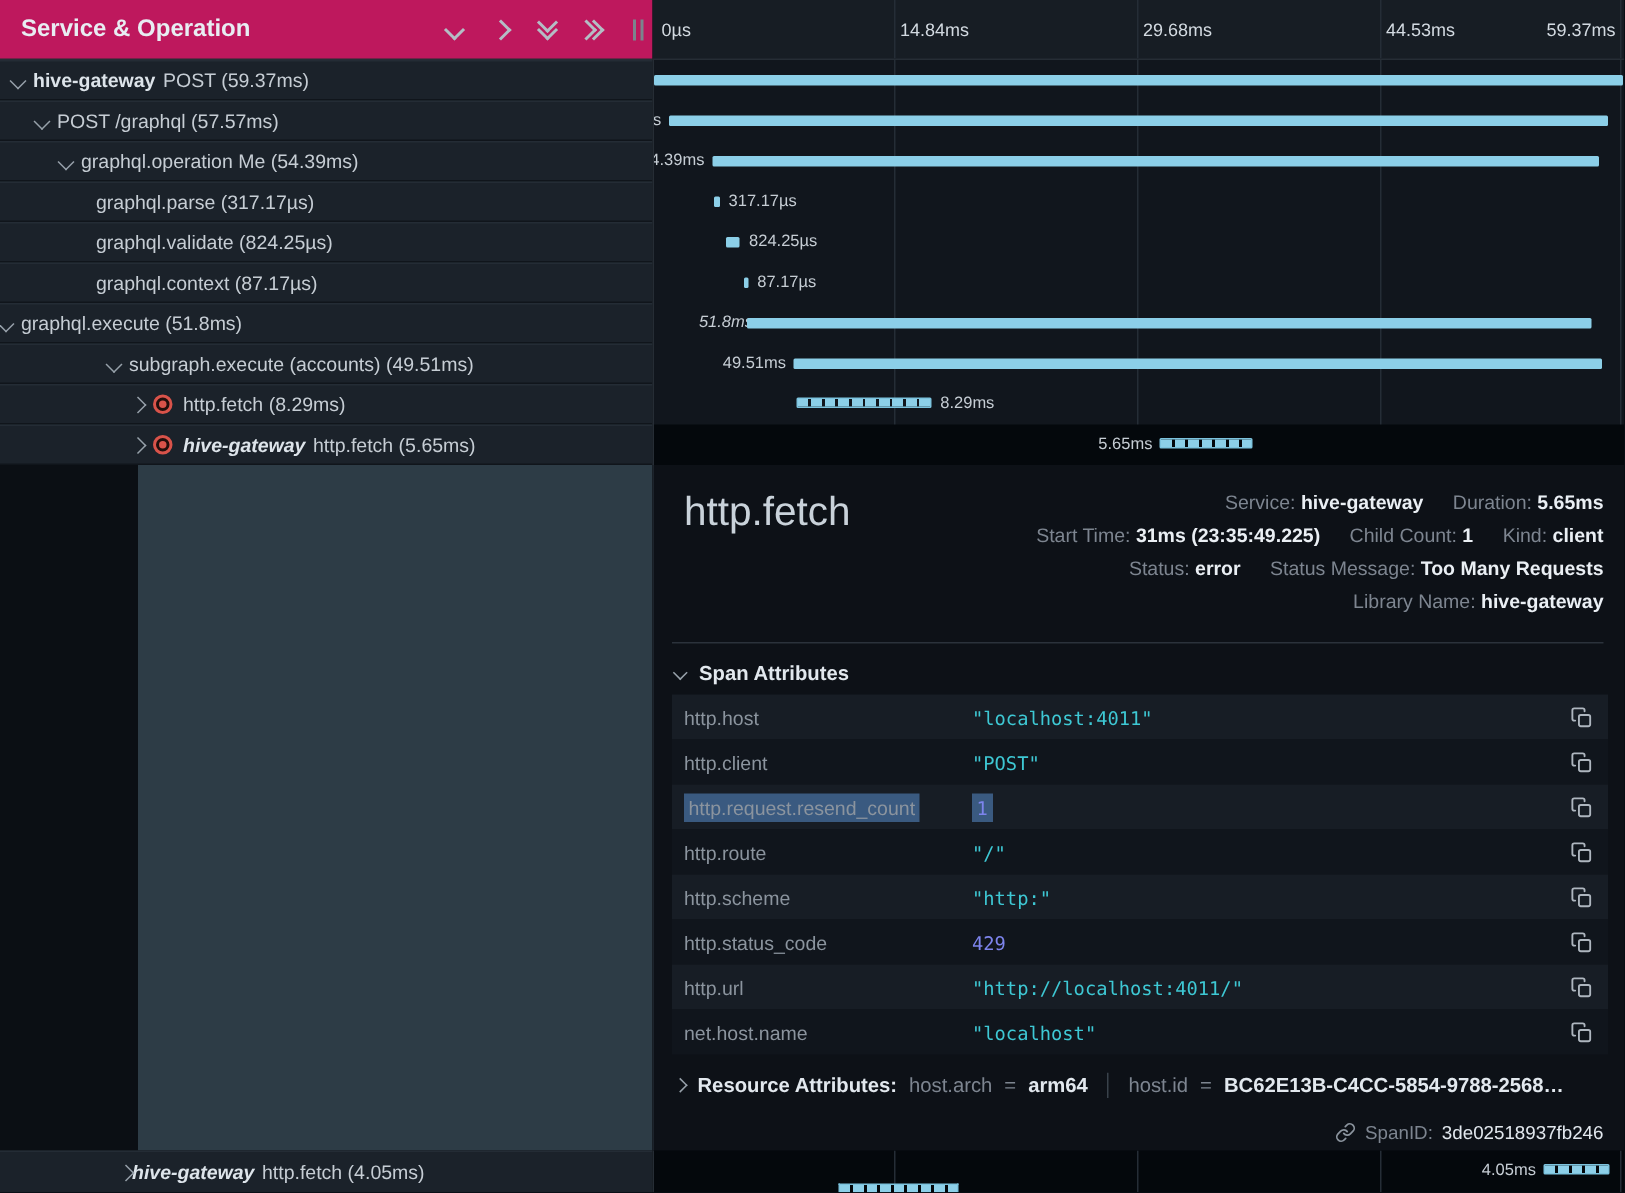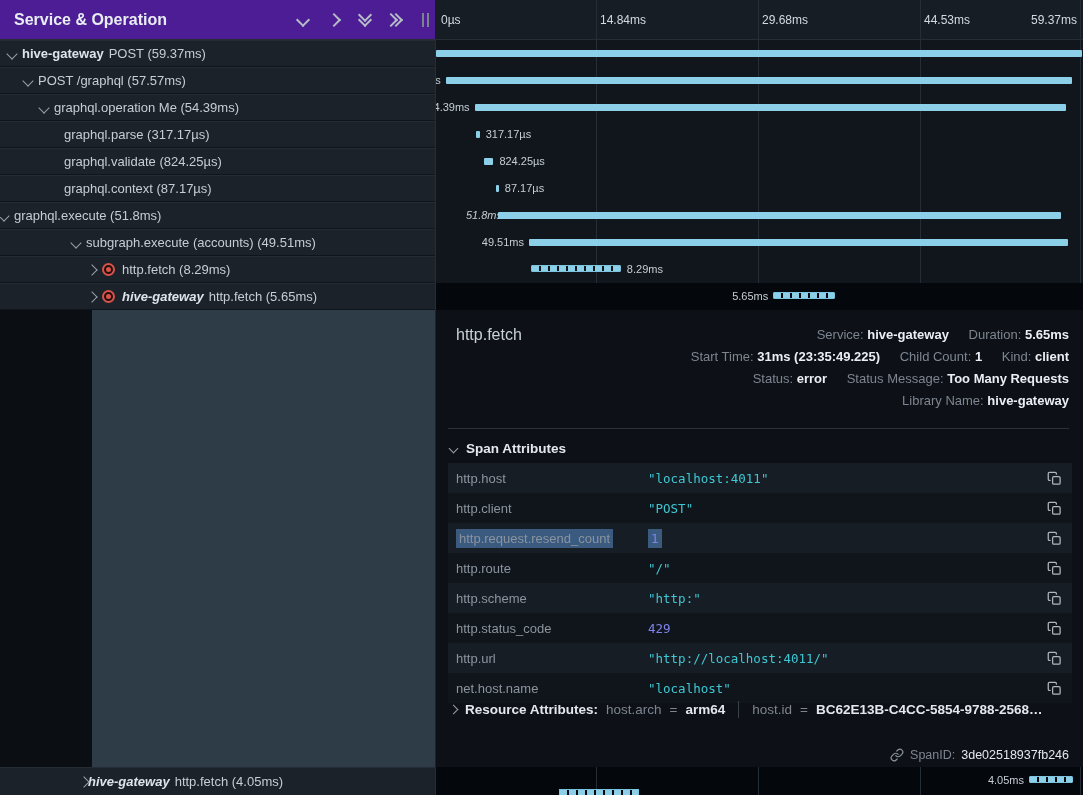--- a/index.html
+++ b/index.html
@@ -1,21 +1,21 @@
 <!DOCTYPE html>
 <html><head>
 <meta charset="utf-8">
 <style>
   * { margin:0; padding:0; box-sizing:border-box; }
   html,body { background:#0b0f14; }
   .app { position:relative; width:1083px; height:795px; background:#0b0f14; overflow:hidden;
          font-family:"Liberation Sans", sans-serif; color:#c6cdd4; }
 
   
-  .topbar { position:absolute; left:0; top:0; width:435px; height:40px; background:#4c1d95;
+  .topbar { position:absolute; left:0; top:0; width:435px; height:40px; background:#be185d;
             border-bottom:1px solid #262d35; display:flex; align-items:center; }
   .topbar .title { font-size:16px; font-weight:700; color:#e8edf2; margin-left:14px; }
   .tb-icons { margin-left:auto; display:flex; align-items:center; gap:21px; margin-right:6px; }
   .chev { display:inline-block; width:8px; height:8px; border-right:1.6px solid #97a1aa;
           border-bottom:1.6px solid #97a1aa; flex:none; }
   .chev.down  { transform:rotate(45deg); }
   .chev.right { transform:rotate(-45deg); }
   .chev.big { width:10px; height:10px; border-width:2px; border-color:#b4bdc5; }
   .dblv { display:flex; flex-direction:column; }
   .dblv .chev { margin-top:-5px; }
@@ -53,41 +53,41 @@
                  border:1px solid #7cc3de; top:9px; }
   .bar-label { position:absolute; top:7px; font-size:11px; color:#c6cdd4; white-space:nowrap; }
 
   
   .left-lower { position:absolute; left:0; top:310px; width:435px; height:457px; background:#0b0f14; }
   .select-region { position:absolute; left:92px; top:0; width:343px; height:457px; background:#2d3c46; }
 
   
   .detail { position:absolute; left:435px; top:310px; width:648px; height:457px; background:#0d1117;
             border-left:1px solid #1c232b; }
-  .detail-title { position:absolute; left:20px; top:16px; font-size:16px; color:#c9d2da; }
+  .detail-title { position:absolute; left:20px; top:16px; font-size:27px; color:#c9d2da; }
   .meta { position:absolute; right:14px; top:14px; text-align:right; }
   .meta-line { height:22px; line-height:22px; font-size:13px; white-space:nowrap; }
   .meta .k { color:#7d8590; }
   .meta .v { color:#eaeff4; font-weight:700; }
   .meta .gap { margin-left:16px;margin-top:32px; }
   .hdivider { position:absolute; left:12px; right:14px; top:118px; height:1px; background:#2b323b; }
   .attr-head { position:absolute; left:14px; top:131px; display:flex; align-items:center; gap:9px;
                font-size:13.5px; font-weight:700; color:#e2e8ee; cursor:pointer; }
   .chev.sm { width:7px; height:7px; border-width:1.5px; }
   .attr-table { position:absolute; left:12px; top:153px; width:624px; }
   .attr-row { height:30px; display:flex; align-items:center; padding:0 10px 0 8px; font-size:13px; }
   .attr-row:nth-child(odd)  { background:#171d25; }
   .attr-row:nth-child(even) { background:#10151c; }
   .attr-key { width:192px; flex:none; color:#8b949e; white-space:nowrap; }
   .attr-val { flex:1; font-family:"DejaVu Sans Mono", monospace; font-size:12.5px; color:#3ec8d4;
               white-space:nowrap; }
   .attr-val.purple { color:#7d84ec; }
   .hl { background:#3a5a80; padding:2px 3px; }
   .copy-btn { flex:none; margin-left:8px; cursor:pointer; display:flex; align-items:center; }
-  .res-row { position:absolute; left:14px; top:391px; width:620px; display:flex; align-items:center;
+  .res-row { position:absolute; left:14px; top:405px; width:620px; display:flex; align-items:center;
              gap:8px; font-size:13.5px; white-space:nowrap; overflow:hidden; }
   .res-head { font-weight:700; color:#e2e8ee; }
   .res-k { color:#7d8590; }
   .res-v { font-weight:700; color:#e2e8ee; }
   .res-sep { width:1px; height:17px; background:#39424b; margin:0 5px; flex:none; }
   .span-footer { position:absolute; right:14px; top:438px; display:flex; align-items:center; gap:6px;
                  font-size:12.5px; }
   .span-footer .k { color:#7d8590; }
   .span-footer .v { color:#e2e8ee; }
 

